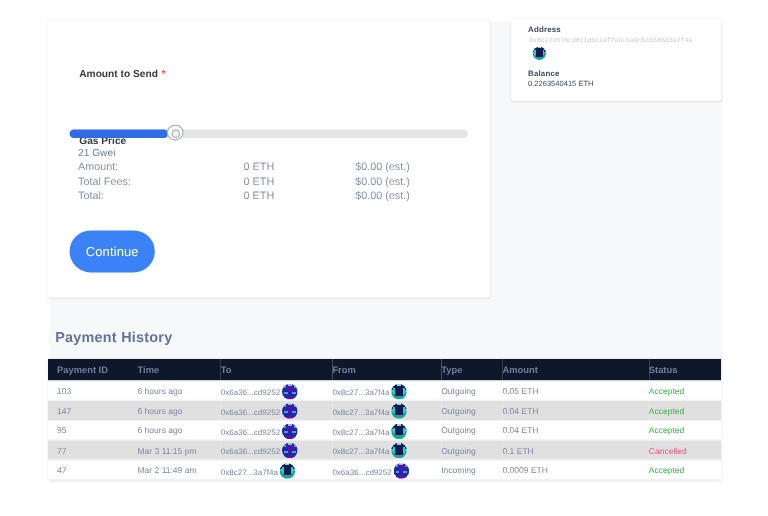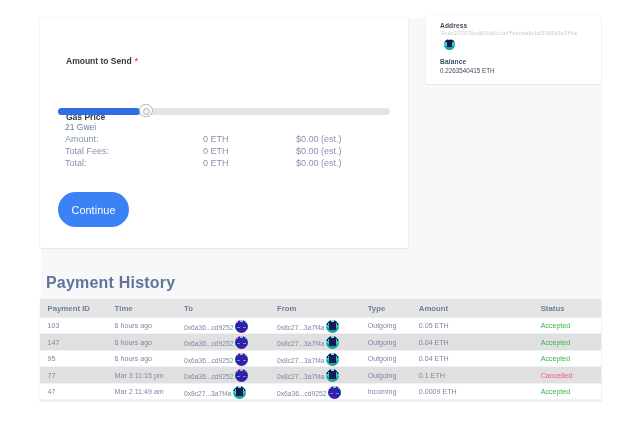--- a/index.html
+++ b/index.html
@@ -46,27 +46,27 @@
   #addr-val{position:absolute;left:15px;top:15px;font-family:"Liberation Mono",monospace;
       font-size:5.4px;color:#c5c9d1;white-space:nowrap;}
   #addr-avatar{position:absolute;left:18px;top:23px;line-height:0;}
   #bal-label{left:14px;top:42px;}
   #bal-val{position:absolute;left:14px;top:51px;font-size:6.3px;color:#3e4c61;white-space:nowrap;}
 
   
   #hist-card{left:40px;top:265px;width:561px;height:137px;padding:0;border:0;border-radius:0;
       box-shadow:none;background:transparent;}
   #hist-head{position:absolute;left:0;top:0;right:0;height:34px;background:transparent;}
-  #hist-title{position:absolute;left:6px;top:9px;font-size:16px;font-weight:bold;color:#62749a;letter-spacing:.2px;}
+  #hist-title{position:absolute;left:6px;top:9px;font-size:12px;font-weight:bold;color:#62749a;letter-spacing:.2px;}
   #table-wrap{position:absolute;left:0;top:34px;width:561px;background:#fff;
         box-shadow:0 1px 3px rgba(0,0,0,.07);overflow:hidden;}
   table{width:561px;border-collapse:collapse;background:#fff;
         font-size:7.1px;color:#5d6a80;table-layout:fixed;}
   thead th{box-sizing:border-box;text-align:left;font-weight:bold;color:#6c7f9e;font-size:7.8px;
-        height:18px;padding:1.5px 0 0 0;border-bottom:1px solid #eceef1;background:#e5e5e5;vertical-align:middle;}
+        height:18px;padding:1.5px 0 0 0;border-bottom:1px solid #eceef1;background:#0f172a;vertical-align:middle;}
   tbody td{box-sizing:border-box;padding:2px 0 0 0;height:16.5px;border-bottom:1px solid #f1f2f4;vertical-align:middle;color:#7b89a4;}
   tbody tr.alt td{background:#e0e0e0;}
   .c1{width:74.6px;padding-left:7.5px!important;}
   .c2{width:69.4px;}
   .c3{width:93px;}
   .c4{width:90.7px;}
   .c5{width:51.1px;}
   .c6{width:121.9px;}
   .c7{width:60.3px;}
   .addr-cell{white-space:nowrap;font-size:6.7px;}

